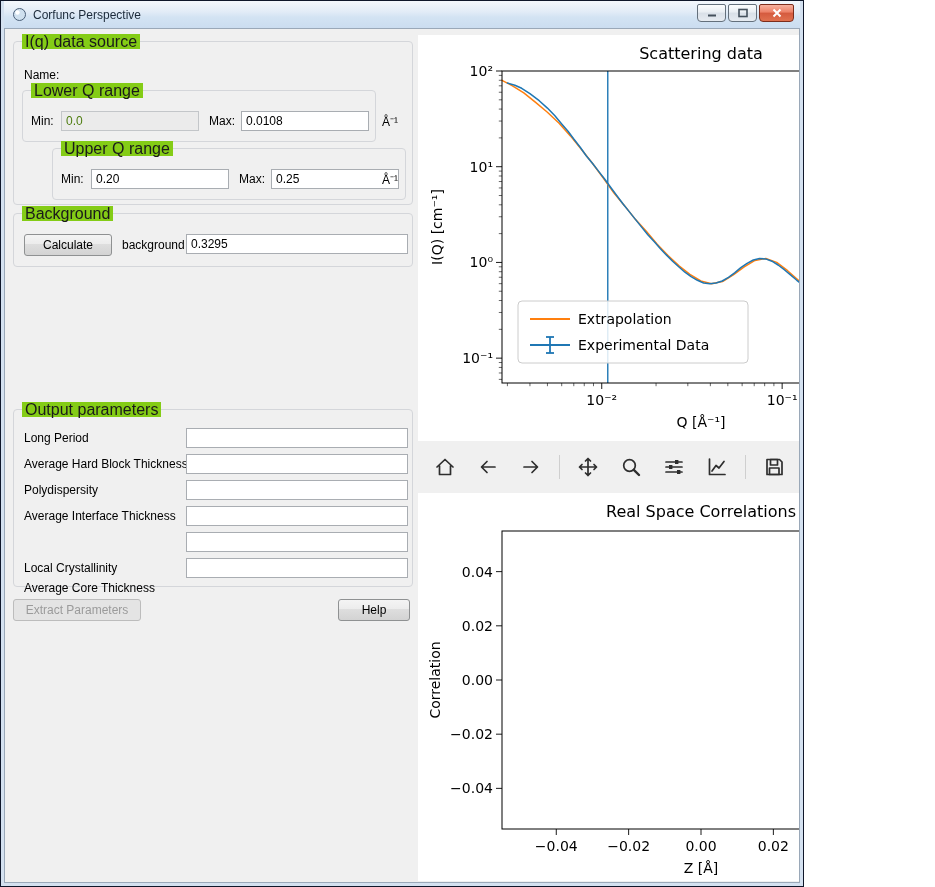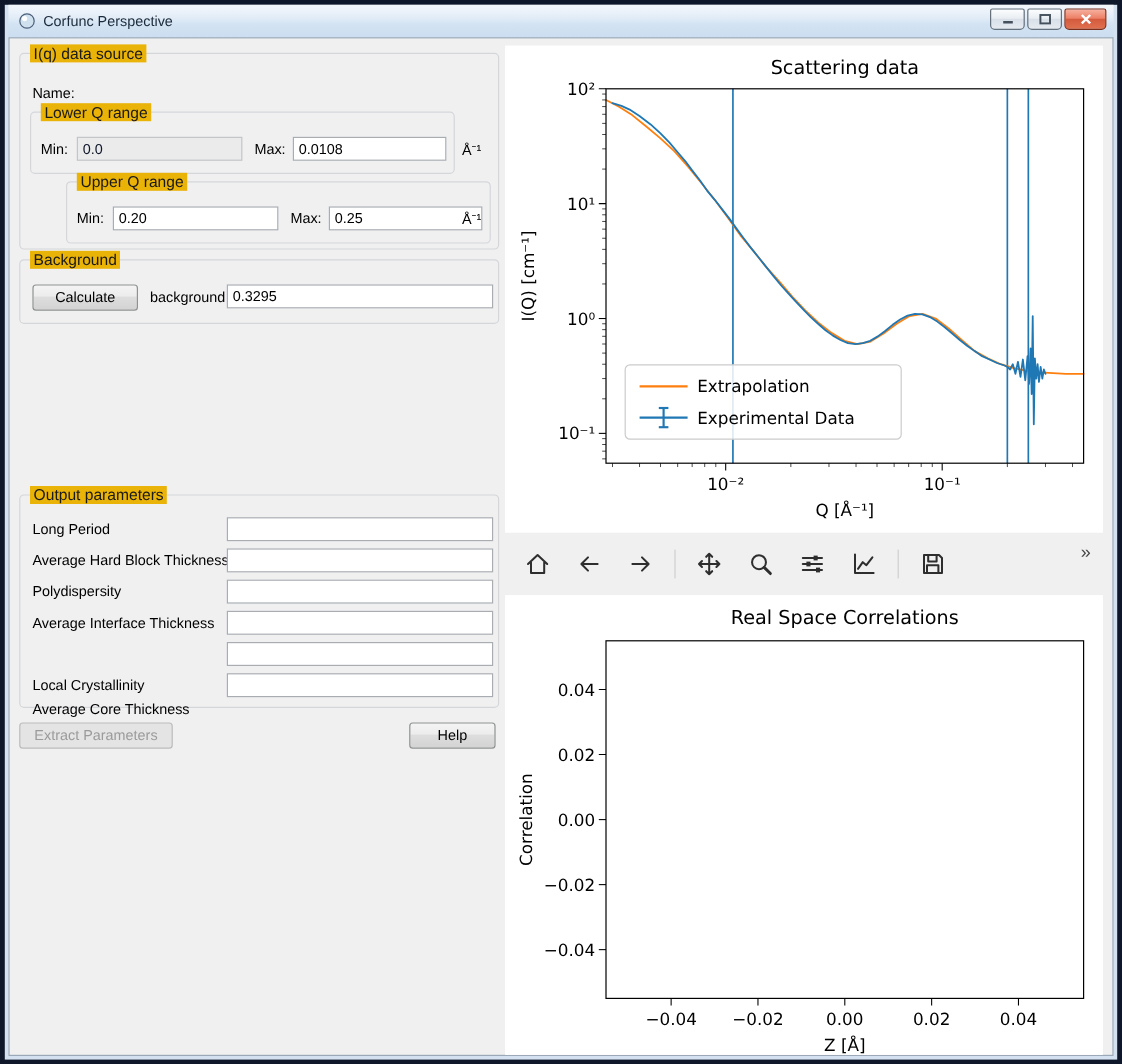--- a/index.html
+++ b/index.html
@@ -1,42 +1,42 @@
 <!DOCTYPE html>
 <html><head>
 <meta charset="utf-8">
 <style>
   * { margin:0; padding:0; box-sizing:border-box; }
   html,body { background:#ffffff; }
   body { font-family:"Liberation Sans",sans-serif; }
 
-  .window { position:relative; width:935px; height:887px;
-    border:4px solid #0f172a; background:#d4e1f0; padding:0 3px 3px 3px; }
+  .window { position:relative; width:804px; height:887px;
+    border:1px solid #0f172a; background:#d4e1f0; padding:0 3px 3px 3px; }
 
   .titlebar { position:relative; height:27px; display:flex; align-items:center;
     padding-left:8px; gap:6px;
     background:linear-gradient(180deg,#f4f8fc,#e2ecf7 40%,#d3e3f3 60%,#cbddf0);
     font-size:12px; color:#1b2a3a; }
   .win-controls { position:absolute; top:3px; right:6px; display:flex; gap:2px; }
   .winbtn { width:29px; height:18px; border:1px solid #64707c; border-radius:2px 2px 4px 4px;
     display:flex; align-items:center; justify-content:center; padding:0; cursor:default;
     background:linear-gradient(#fcfdfe,#e9eef3 45%,#d9e0e8 50%,#e6ebf1); }
   .winbtn.close { width:35px;
     background:linear-gradient(#f6b09e,#ec8066 45%,#d45a3e 50%,#e0714f); border-color:#7c2d1c; }
 
   .client { position:relative; height:calc(100% - 27px); background:#f0f0f0;
     border:1px solid #9aa8b8; overflow:hidden; }
 
   .gb { position:absolute; border:1px solid #d4d6da; border-radius:4px; }
-  .gbt { position:absolute; top:-8px; left:8px; padding:0 3px; background:#eab308;
-    font-size:13px; line-height:15px; color:#1a1a1a; white-space:nowrap; }
+  .gbt { position:absolute; top:-8px; left:8px; padding:0 3px; background:#84cc16;
+    font-size:16px; line-height:15px; color:#1a1a1a; white-space:nowrap; }
   .lbl { position:absolute; font-size:12px; color:#000; white-space:nowrap; }
   .tin { position:absolute; height:20px; border:1px solid #a9adb2; background:#fff;
     font:12px "Liberation Sans",sans-serif; padding:0 4px; }
-  .tin:disabled { background:#ebebeb; color:#0f172a; border-color:#c3c6c9; }
+  .tin:disabled { background:#ebebeb; color:#4d7c0f; border-color:#c3c6c9; }
   .btn { position:absolute; height:22px; border:1px solid #8f9192; border-radius:3px;
     background:linear-gradient(#f4f4f4,#ececec 45%,#dedede 46%,#d3d3d3);
     font:12px "Liberation Sans",sans-serif; color:#000; text-align:center; cursor:default; }
   .btn.default { border:2px solid #2b7cd4; }
   .btn:disabled { color:#9b9b9b; background:#e4e4e4; border-color:#bcbcbc; }
 
   .chart-svg { position:absolute; background:#fff; }
   .chart-svg text { fill:#000; font-family:"DejaVu Sans",sans-serif; }
 
   .toolbar { position:absolute; left:413px; top:412px; width:498px; height:52px;

